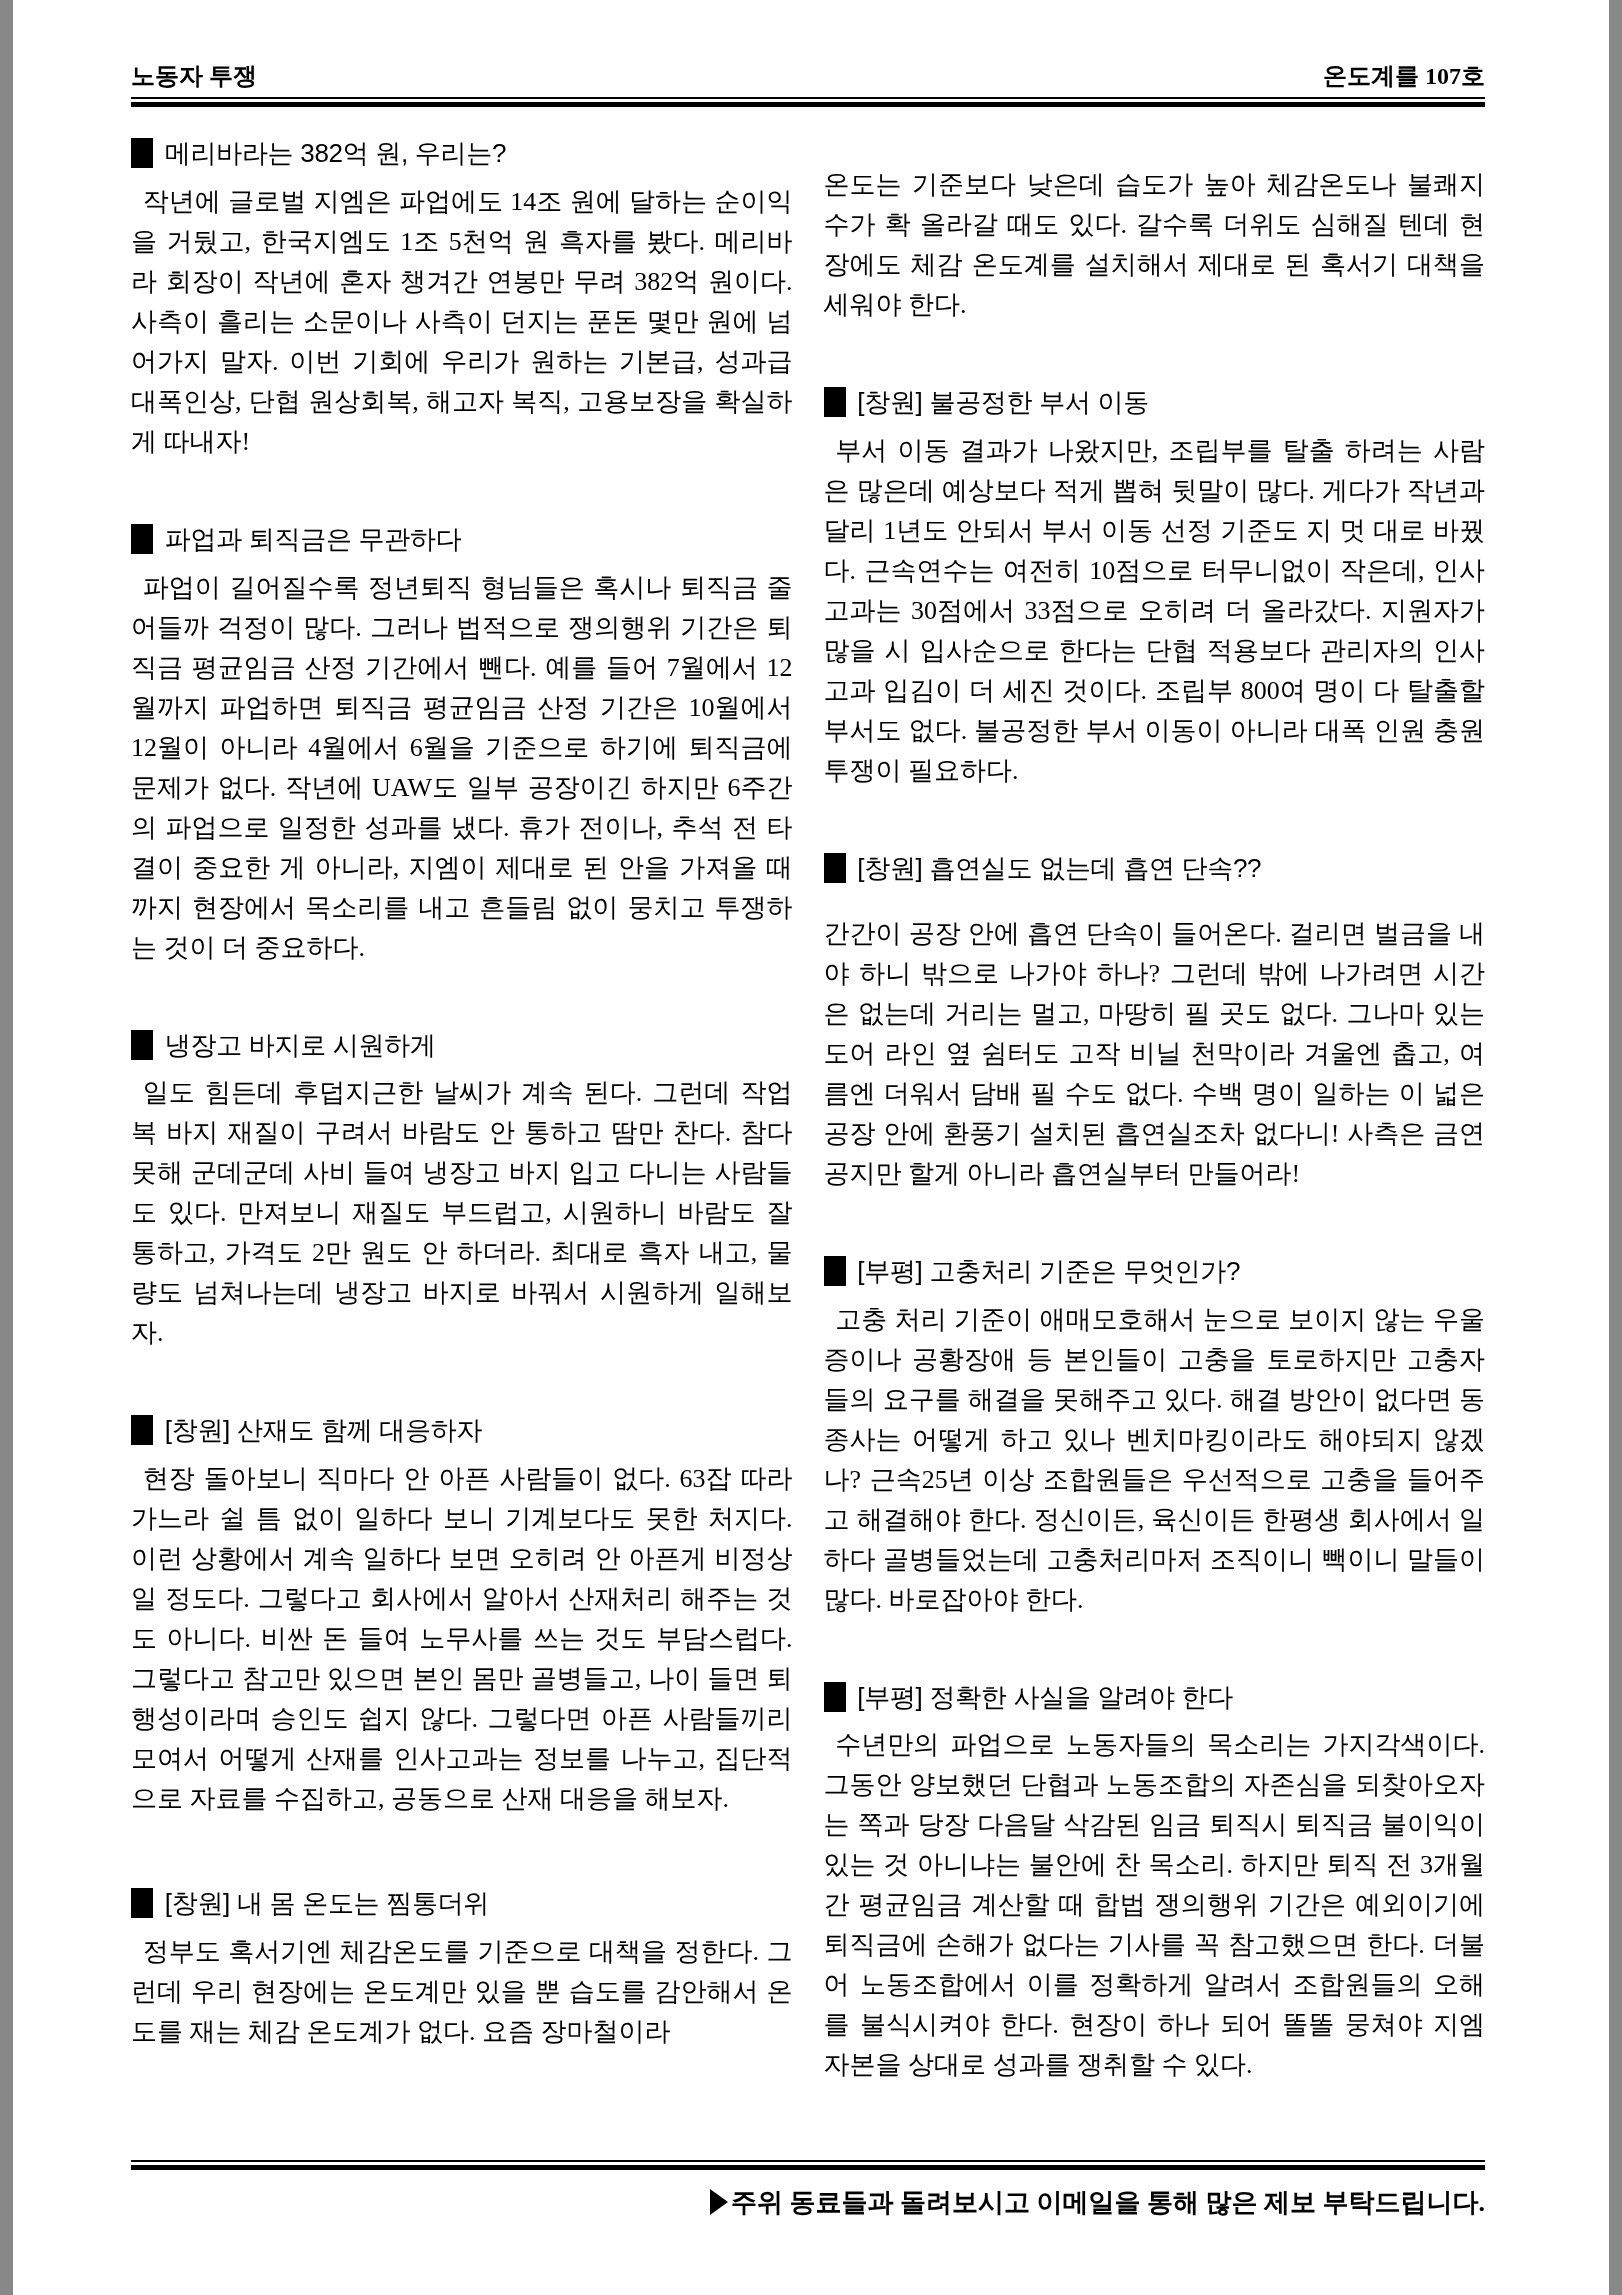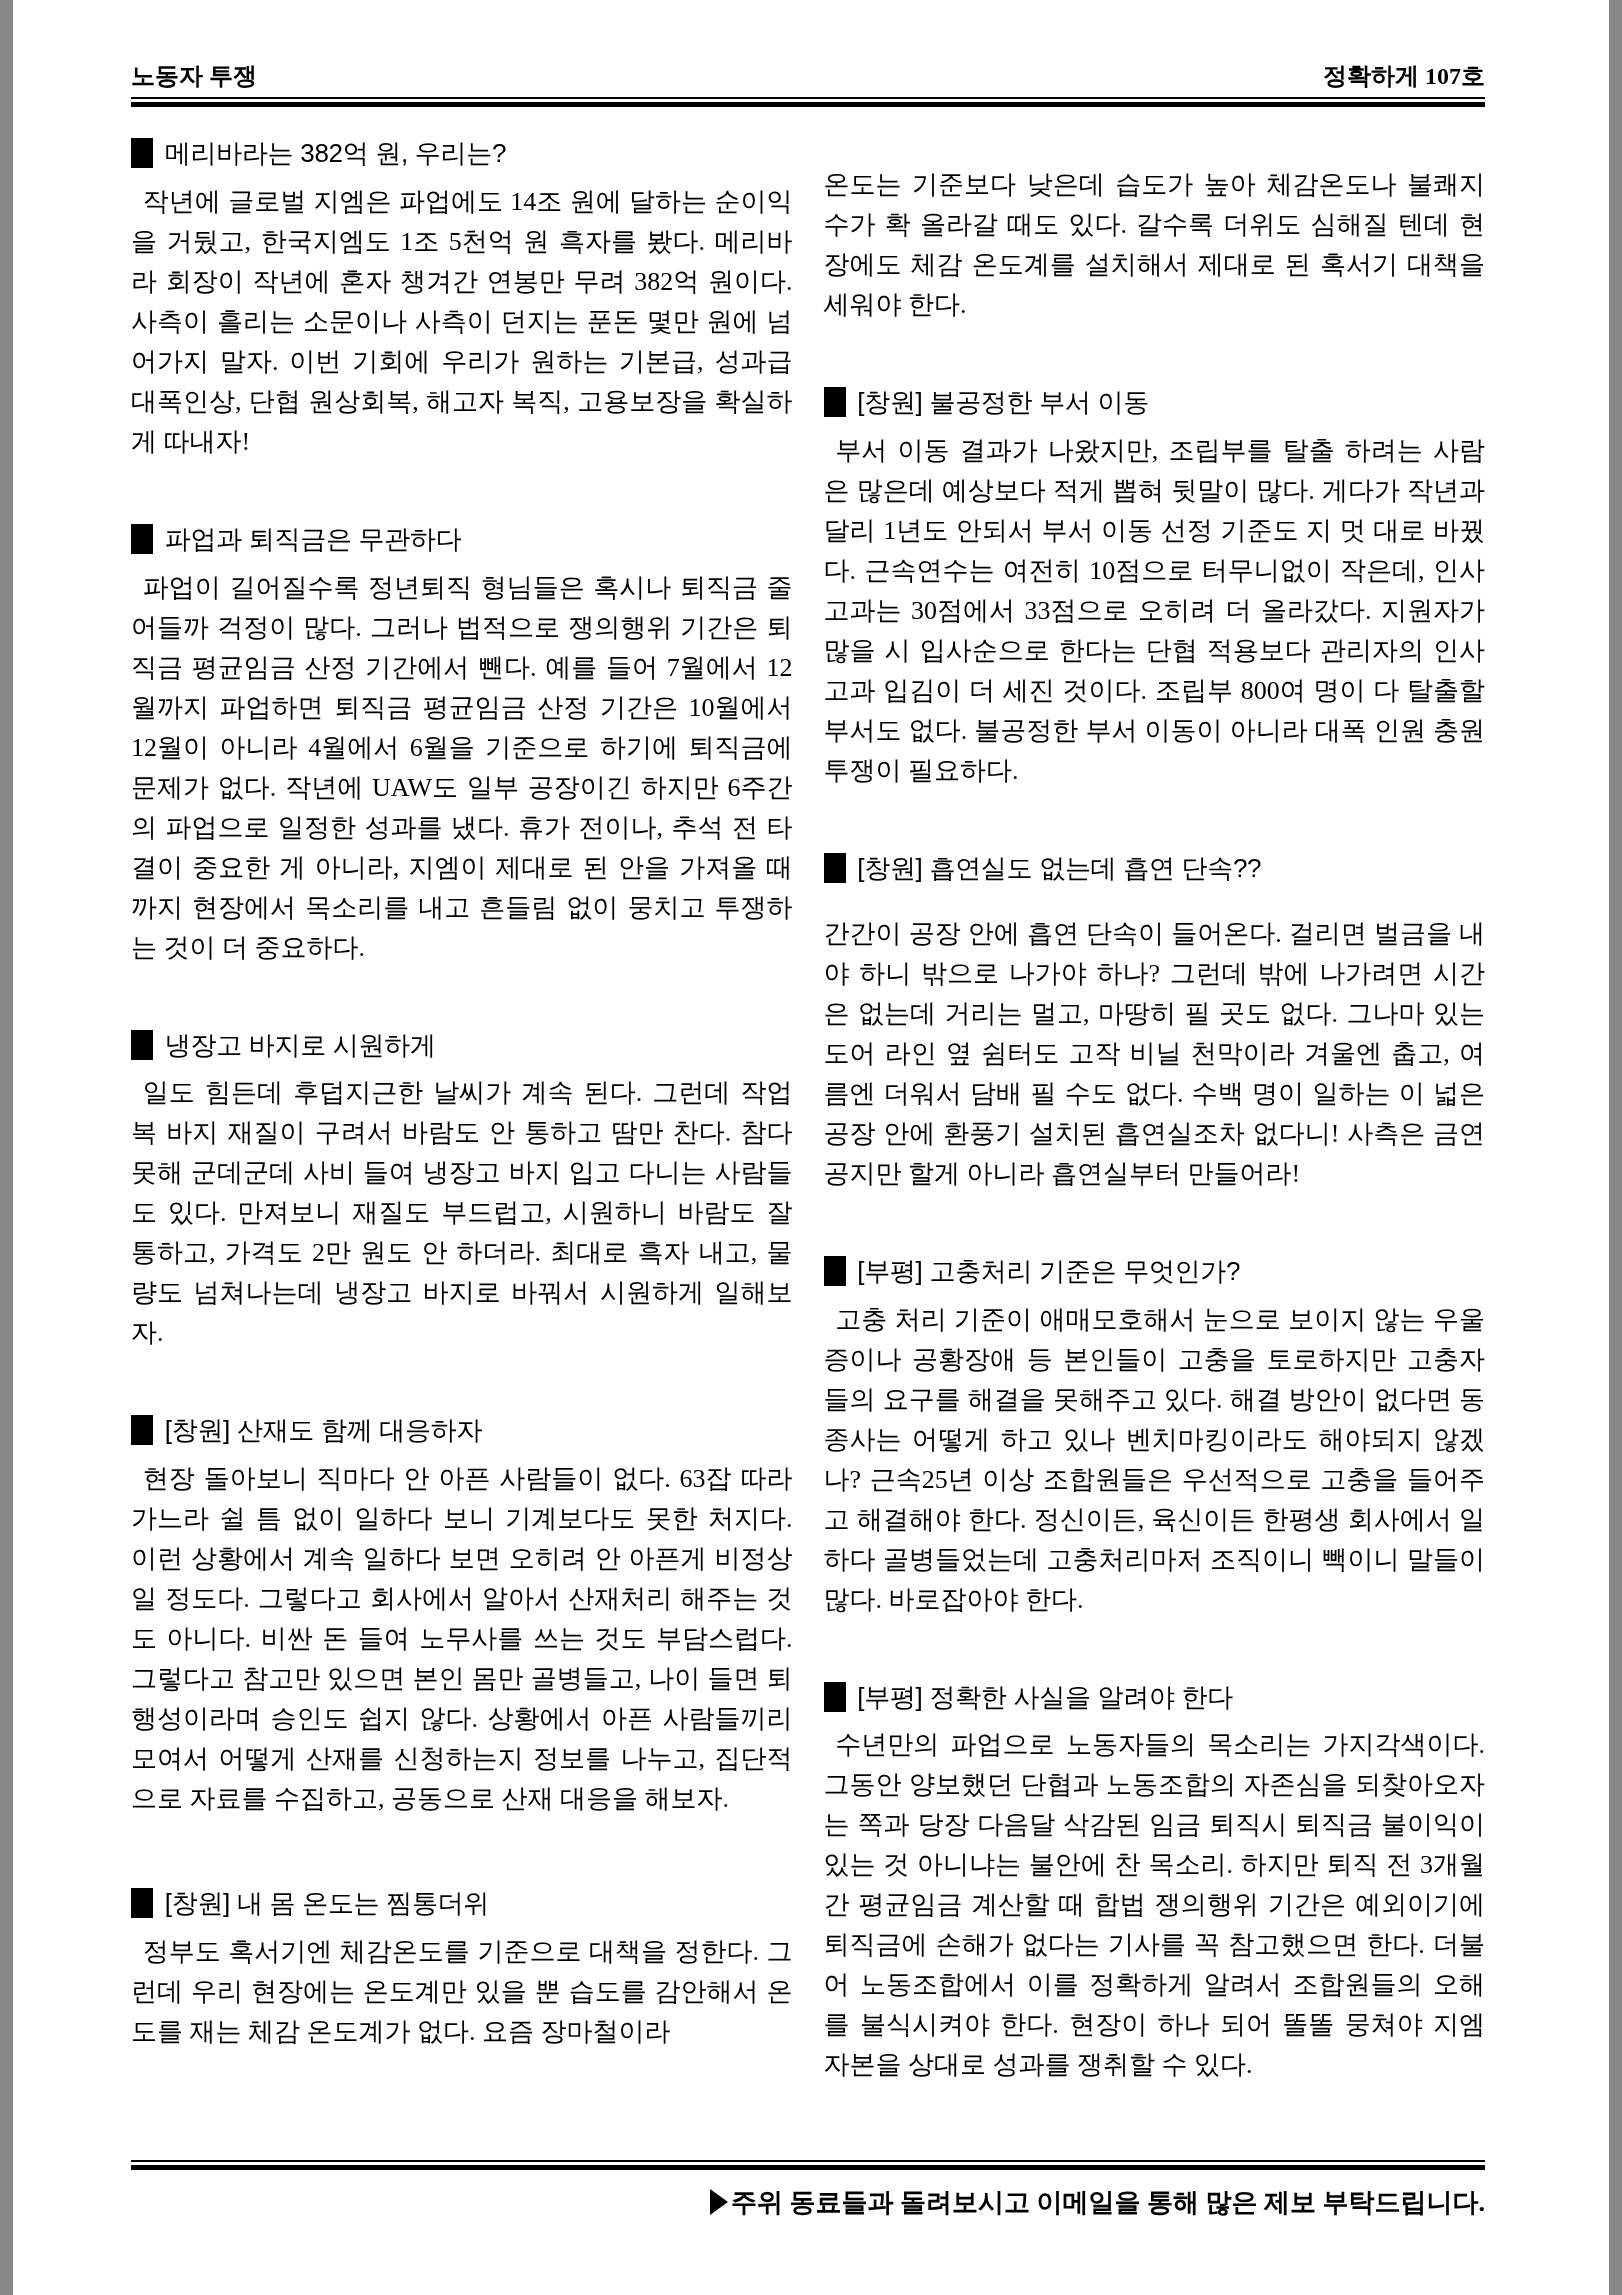--- a/index.html
+++ b/index.html
@@ -91,21 +91,21 @@
     flex:none;
   }
 </style>
 </head>
 <body>
 
 <div class="page">
 
   <header class="header">
     <div>노동자 투쟁</div>
-    <div>정확하게 107호</div>
+    <div>온도계를 107호</div>
   </header>
 
   <div class="rule">
     <div class="rule-thin"></div>
     <div class="rule-thick"></div>
   </div>
 
   <div class="columns">
 
     <div class="col">
@@ -132,21 +132,21 @@
           <span>냉장고 바지로 시원하게</span>
         </h3>
         <p class="body-text">일도 힘든데 후덥지근한 날씨가 계속 된다. 그런데 작업복 바지 재질이 구려서 바람도 안 통하고 땀만 찬다. 참다못해 군데군데 사비 들여 냉장고 바지 입고 다니는 사람들도 있다. 만져보니 재질도 부드럽고, 시원하니 바람도 잘 통하고, 가격도 2만 원도 안 하더라. 최대로 흑자 내고, 물량도 넘쳐나는데 냉장고 바지로 바꿔서 시원하게 일해보자.</p>
       </section>
 
       <section class="article">
         <h3 class="sec-title">
           <span class="bullet"></span>
           <span>[창원] 산재도 함께 대응하자</span>
         </h3>
-        <p class="body-text">현장 돌아보니 직마다 안 아픈 사람들이 없다. 63잡 따라가느라 쉴 틈 없이 일하다 보니 기계보다도 못한 처지다. 이런 상황에서 계속 일하다 보면 오히려 안 아픈게 비정상일 정도다. 그렇다고 회사에서 알아서 산재처리 해주는 것도 아니다. 비싼 돈 들여 노무사를 쓰는 것도 부담스럽다. 그렇다고 참고만 있으면 본인 몸만 골병들고, 나이 들면 퇴행성이라며 승인도 쉽지 않다. 상황에서 아픈 사람들끼리 모여서 어떻게 산재를 신청하는지 정보를 나누고, 집단적으로 자료를 수집하고, 공동으로 산재 대응을 해보자.</p>
+        <p class="body-text">현장 돌아보니 직마다 안 아픈 사람들이 없다. 63잡 따라가느라 쉴 틈 없이 일하다 보니 기계보다도 못한 처지다. 이런 상황에서 계속 일하다 보면 오히려 안 아픈게 비정상일 정도다. 그렇다고 회사에서 알아서 산재처리 해주는 것도 아니다. 비싼 돈 들여 노무사를 쓰는 것도 부담스럽다. 그렇다고 참고만 있으면 본인 몸만 골병들고, 나이 들면 퇴행성이라며 승인도 쉽지 않다. 그렇다면 아픈 사람들끼리 모여서 어떻게 산재를 인사고과는 정보를 나누고, 집단적으로 자료를 수집하고, 공동으로 산재 대응을 해보자.</p>
       </section>
 
       <section class="article gap-xl">
         <h3 class="sec-title">
           <span class="bullet"></span>
           <span>[창원] 내 몸 온도는 찜통더위</span>
         </h3>
         <p class="body-text">정부도 혹서기엔 체감온도를 기준으로 대책을 정한다. 그런데 우리 현장에는 온도계만 있을 뿐 습도를 감안해서 온도를 재는 체감 온도계가 없다. 요즘 장마철이라</p>
       </section>
 

